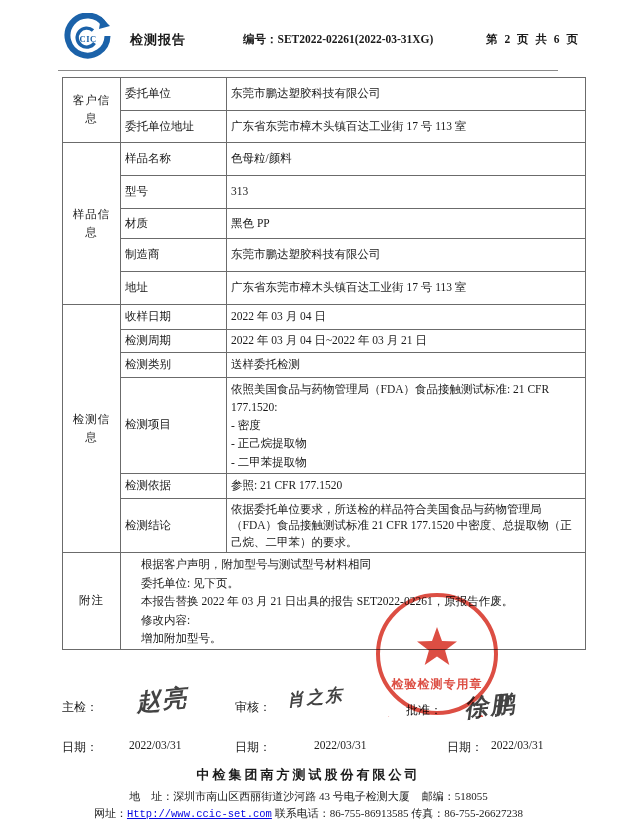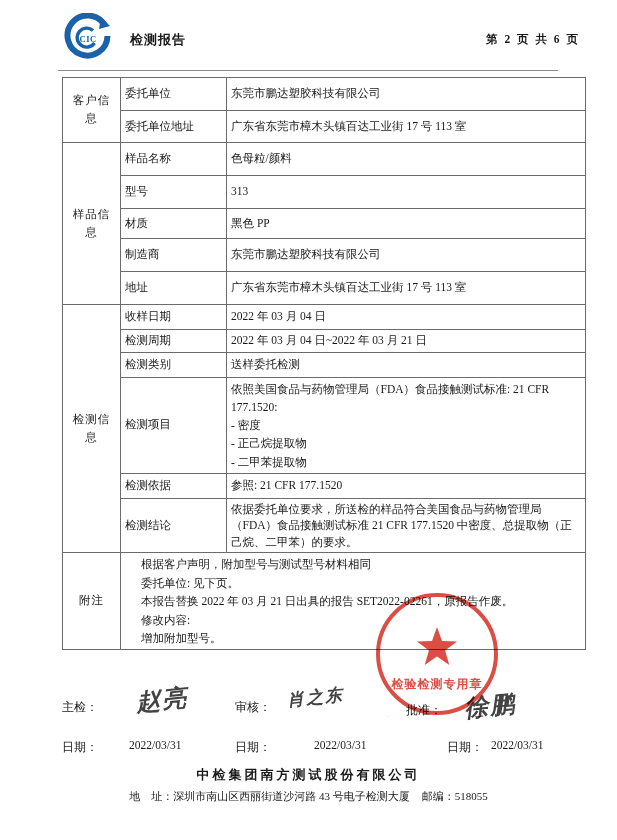--- a/index.html
+++ b/index.html
@@ -47,20 +47,21 @@
 <div class="page">
 
   <svg class="logo" viewBox="0 0 50 50">
     <path d="M 41.5 12 A 20 20 0 1 0 44.5 23" fill="none" stroke="#1b62a9" stroke-width="6" stroke-linecap="butt"></path>
     <polygon points="38,4 47,13 36,16" fill="#1b62a9"></polygon>
     <path d="M 30 17.5 A 9.5 9.5 0 1 0 31.5 30" fill="none" stroke="#1b62a9" stroke-width="3.4"></path>
     <text x="16.5" y="28.5" font-size="8.5" font-weight="bold" fill="#1b62a9" font-family="'Liberation Serif','DejaVu Serif',serif" letter-spacing="0.5">CIC</text>
   </svg>
 
   <div class="hdr-title">检测报告</div>
+  <div class="hdr-no"><span>编号：</span><span>SET2022-02261(2022-03-31XG)</span></div>
   <div class="hdr-pages">第 2 页 共 6 页</div>
   <div class="hdr-rule"></div>
 
   <table class="report">
 
     <tbody>
         <tr style="height:33px;">
       <td class="sec" rowspan="2">客户信息</td>
       <td class="lbl">委托单位</td>
       <td class="val">东莞市鹏达塑胶科技有限公司</td>
@@ -159,14 +160,19 @@
       <textPath href="#ringPath" startOffset="42">中检集团南方测试股份有限公司</textPath>
     </text>
     <polygon points="63,36 68,50.1 83,50.5 71.1,59.6 75.3,74 63,65.5 50.7,74 54.9,59.6 43,50.5 58,50.1" fill="#d93a2e"></polygon>
     <text x="63" y="97" text-anchor="middle" font-size="12" font-weight="bold" fill="#d93a2e" letter-spacing="1" font-family="'Liberation Serif','DejaVu Serif',serif">检验检测专用章</text>
   </svg>
 
   <div class="ft ft-company">中检集团南方测试股份有限公司</div>
   <div class="ft ft-line1">
     <span>地　址：</span><span>深圳市南山区西丽街道沙河路 43 号电子检测大厦</span><span class="sp"></span><span>邮编：</span><span>518055</span>
   </div>
+  <div class="ft ft-line2">
+    <span>网址：</span><a href="#" class="link">Http://www.ccic-set.com</a>
+    <span>联系电话：</span><span>86-755-86913585</span>
+    <span>传真：</span><span>86-755-26627238</span>
+  </div>
 
 </div>
 
 </body></html>

